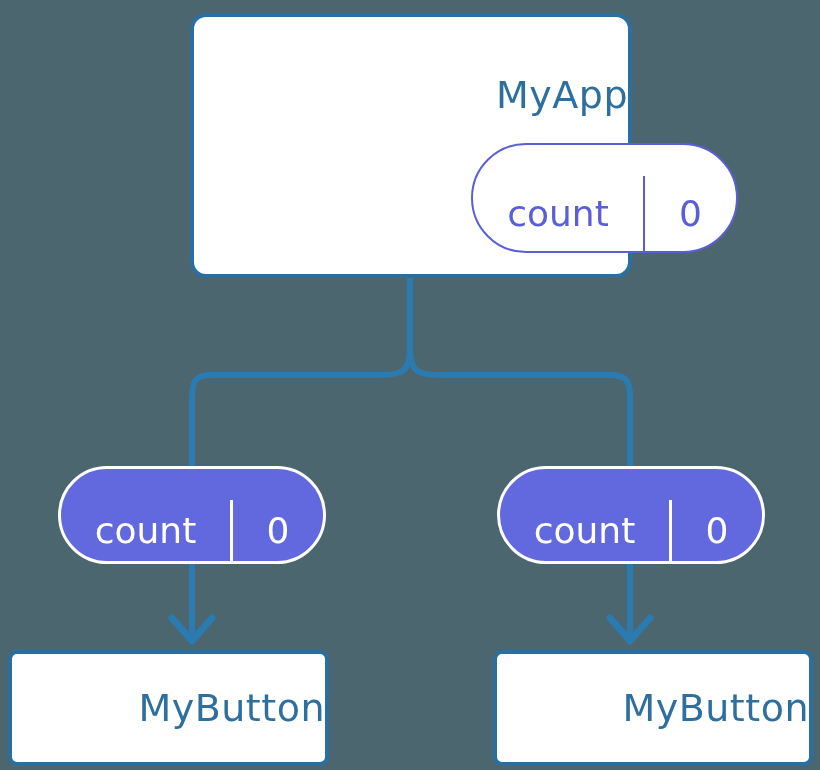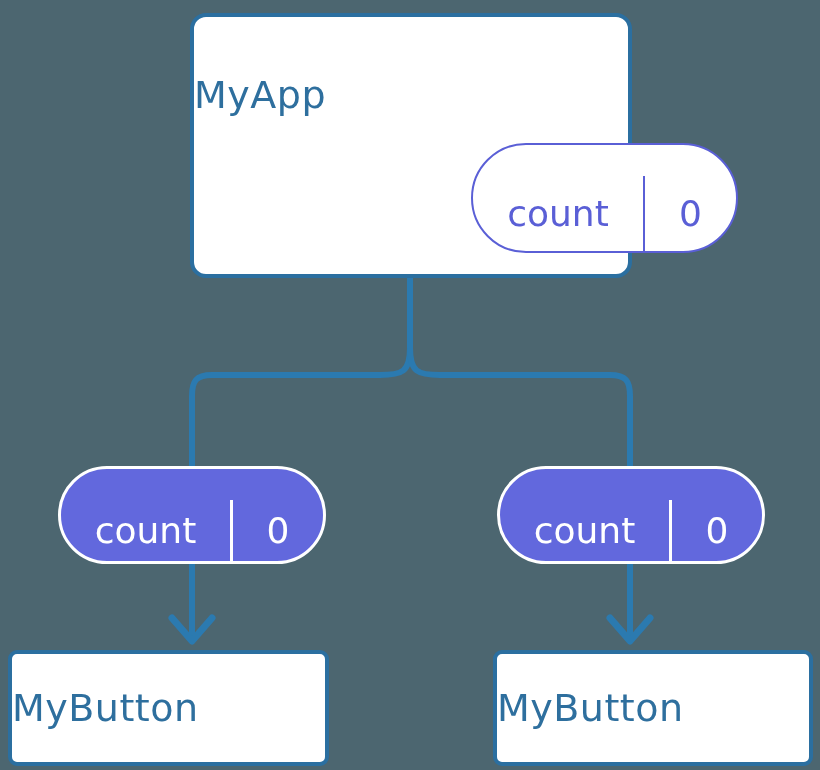--- a/index.html
+++ b/index.html
@@ -32,21 +32,21 @@
     position: absolute;
     background: #ffffff;
     border: 4px solid #2b6fa0;
     border-radius: 9px;
     box-sizing: border-box;
   }
   .comp-title {
     position: absolute;
     left: 0;
     right: 0;
-    text-align: left;
+    text-align: right;
     color: #2e6f9e;
     font-size: 38px;
     letter-spacing: 0.5px;
     white-space: nowrap;
   }
 
   #box-myapp {
     left: 190px;
     top: 13px;
     width: 442px;

